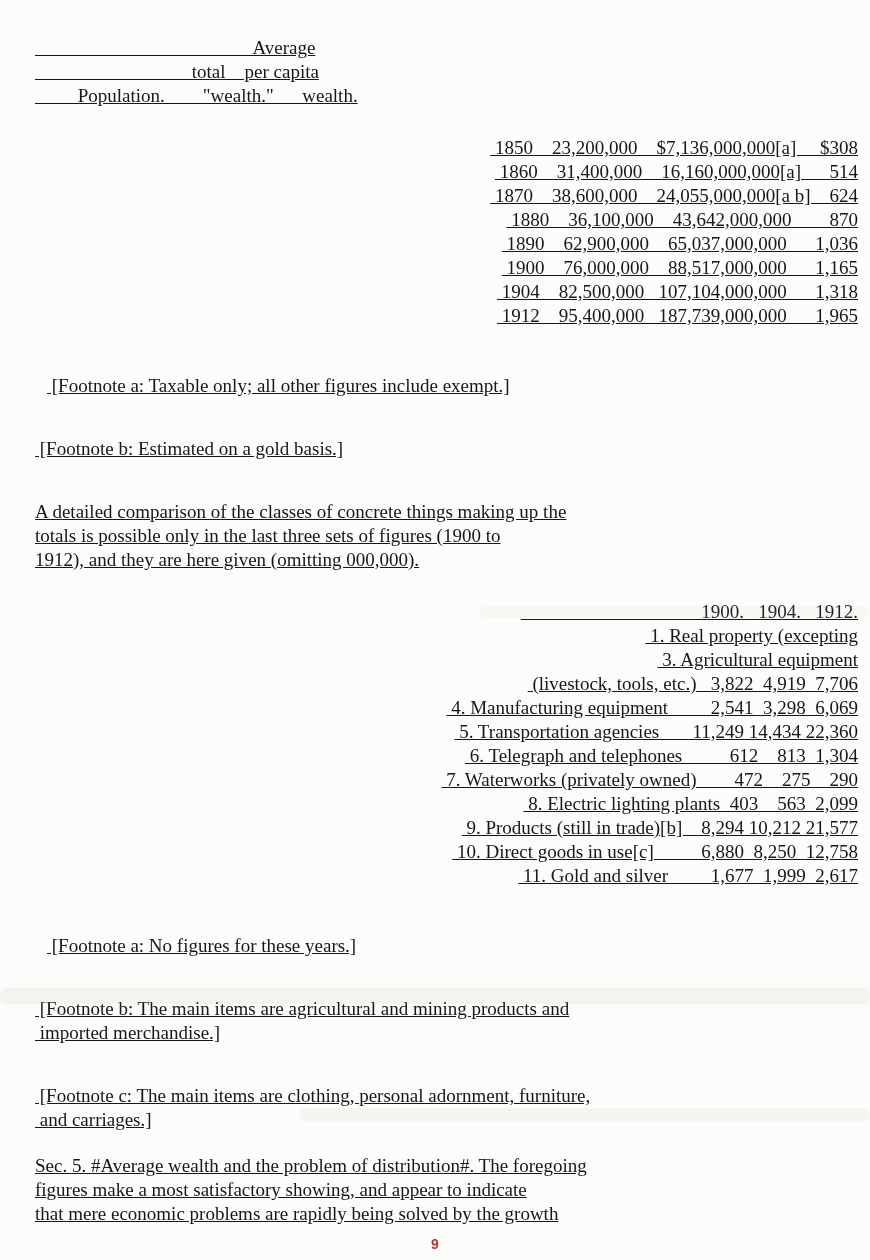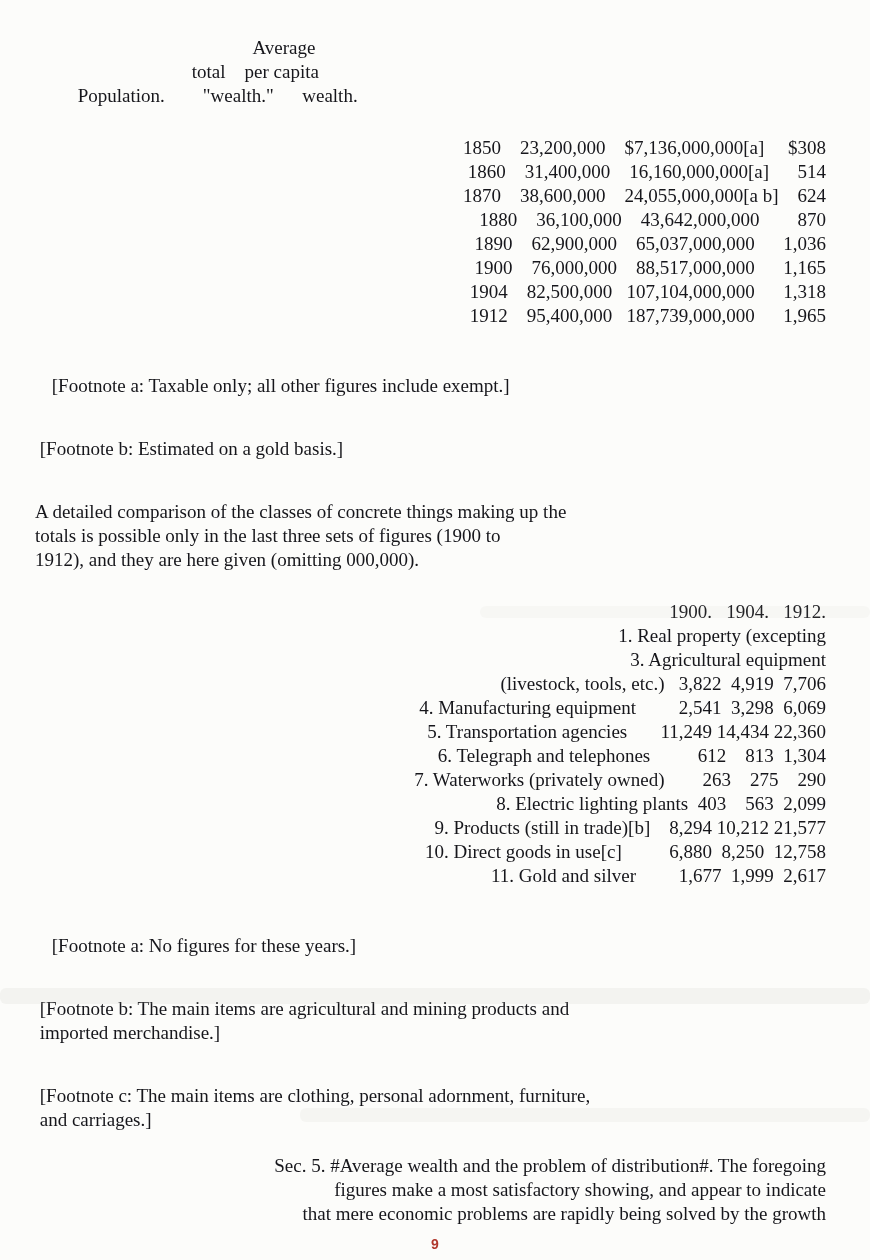--- a/index.html
+++ b/index.html
@@ -5,30 +5,31 @@
     html, body { margin: 0; padding: 0; }
     body {
       width: 870px;
       height: 1260px;
       background: #fcfcfa;
       position: relative;
       overflow: hidden;
       font-family: "Liberation Serif", serif;
     }
     .doc {
-      padding: 36px 44px 0 35px;
+      padding: 36px 12px 0 35px;
       font-size: 19px;
       line-height: 24px;
       color: #16161b;
+      text-decoration: underline;
     }
     .line {
       white-space: pre;
       min-height: 24px;
     }
-    .g22 { margin-top: 22px; text-align: right; }
+    .g22 { margin-top: 22px; }
     .g26 { margin-top: 39px; }
     .g28 { margin-top: 28px; text-align: right; }
     .g46 { margin-top: 46px; margin-left: 12px; }
     .page-number {
       position: absolute;
       left: 0; right: 0;
       bottom: 8px;
       text-align: center;
       font-family: "Liberation Sans", sans-serif;
       font-size: 14px;
@@ -75,21 +76,21 @@
       <div class="line">1912), and they are here given (omitting 000,000).</div>
     </section>
   <section class="block g28">
       <div class="line">                                      1900.   1904.   1912.</div>
       <div class="line"> 1. Real property (excepting</div>
       <div class="line"> 3. Agricultural equipment</div>
       <div class="line"> (livestock, tools, etc.)   3,822  4,919  7,706</div>
       <div class="line"> 4. Manufacturing equipment         2,541  3,298  6,069</div>
       <div class="line"> 5. Transportation agencies       11,249 14,434 22,360</div>
       <div class="line"> 6. Telegraph and telephones          612    813  1,304</div>
-      <div class="line"> 7. Waterworks (privately owned)        263    275    290</div>
+      <div class="line"> 7. Waterworks (privately owned)        472    275    290</div>
       <div class="line"> 8. Electric lighting plants  403    563  2,099</div>
       <div class="line"> 9. Products (still in trade)[b]    8,294 10,212 21,577</div>
       <div class="line"> 10. Direct goods in use[c]          6,880  8,250  12,758</div>
       <div class="line"> 11. Gold and silver         1,677  1,999  2,617</div>
     </section>
   <section class="block g46">
       <div class="line"> [Footnote a: No figures for these years.]</div>
     </section>
   <section class="block g26">
       <div class="line"> [Footnote b: The main items are agricultural and mining products and</div>

